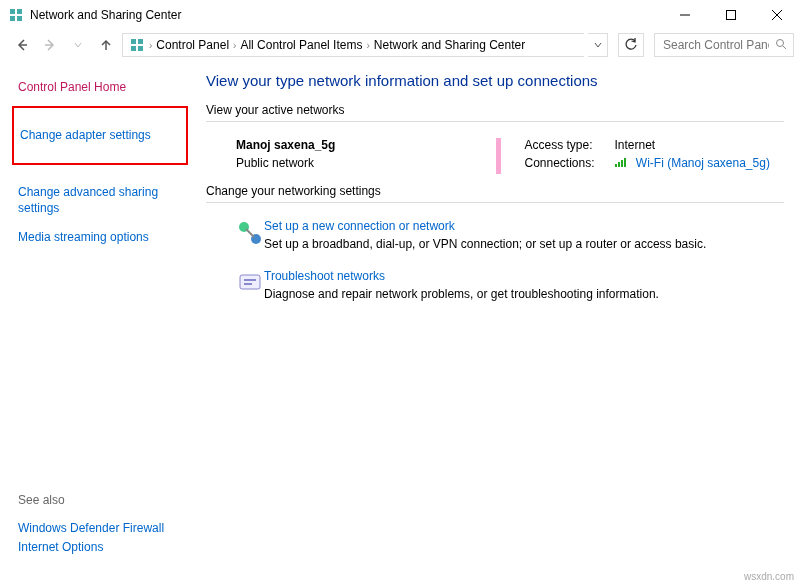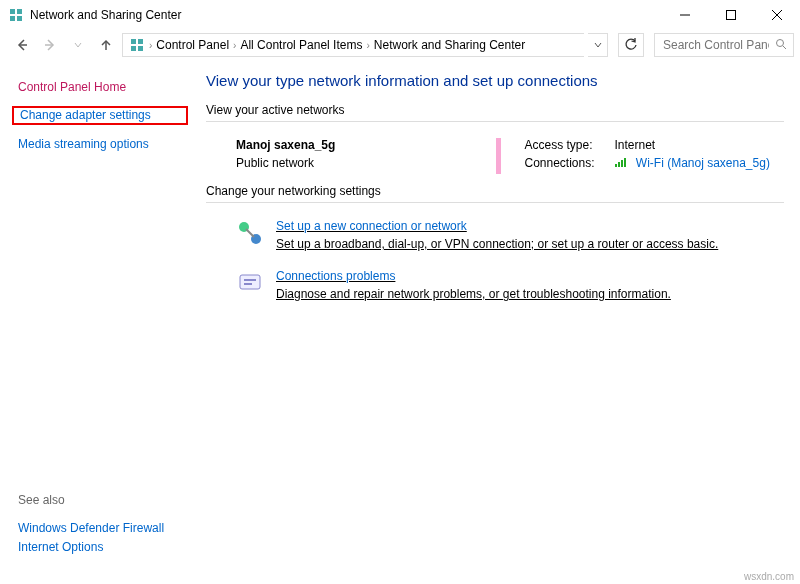--- a/index.html
+++ b/index.html
@@ -43,40 +43,40 @@
   .bc-dd { width:20px; height:24px; border:1px solid #ddd; border-left:none; display:flex;align-items:center;justify-content:center; color:#555;}
   .refresh-btn { width:26px; height:24px; border:1px solid #ddd; display:flex;align-items:center;justify-content:center; margin-left:6px; color:#333;}
   .searchbox { width:140px; height:24px; border:1px solid #ddd; margin-left:6px; display:flex; align-items:center; padding:0 6px; color:#888;}
   .searchbox input { border:none; outline:none; width:100%; font-size:12px; color:#888; background:transparent;}
   .searchbox .sicon { margin-left:4px; color:#888;}
   
   .body-wrap { display:flex; height: calc(584px - 60px - 14px); }
   .sidebar { width:190px; padding:20px 8px 0 18px; display:flex; flex-direction:column;}
   .sb-item { color:#0066cc; margin-bottom:14px; cursor:pointer; line-height:1.3;}
   .sb-item.title { color:#be185d; }
-  .sb-highlight { border:2px solid #e00; padding:0 6px; margin:-4px -6px 12px -6px;}
+  .sb-highlight { border:2px solid #e00; padding:20px 6px; margin:-4px -6px 20px -6px;}
   .sb-spacer { flex:1; }
   .sb-seealso { color:#666; margin-bottom:14px;}
   
   .main { flex:1; padding:12px 16px 0 16px; }
   .heading { color:#003399; font-size:15px; margin-bottom:14px;}
   .section-label { margin-bottom:4px; }
   .section-rule { border:none; border-top:1px solid #ddd; margin:0 0 12px 0;}
   .networks { display:flex; padding: 4px 0 10px 30px; }
   .net-left { flex:1; }
   .net-name { font-weight:bold; margin-bottom:4px;}
   .net-type { color:#000; }
   .net-right { border-left:5px solid #f9a8d4; padding-left:24px; flex:1;}
   .net-row { display:flex; margin-bottom:4px;}
   .net-row .label{ width:90px;}
   .net-row .val{}
   .link { color:#0066cc; cursor:pointer;}
   .wifi-bars { display:inline-block; margin-right:4px;}
   .settings-list { padding:4px 0 0 30px;}
-  .settings-item { display:flex; gap:12px; margin-bottom:18px;text-decoration:underline;}
+  .settings-item { display:flex; gap:0; margin-bottom:18px;}
   .settings-item .sicon { width:28px; height:28px; flex-shrink:0;}
   .settings-item .stext .stitle { color:#0066cc; margin-bottom:4px;}
   .settings-item .stext .sdesc { color:#000; }
   
   .watermark { position:absolute; bottom:2px; right:6px; font-size:10px; color:#aaa;}
 </style>
 </head>
 <body>
 
 <div class="titlebar">
@@ -168,20 +168,21 @@
         </svg></span>
   </div>
 </div>
 
 <div class="body-wrap">
   <div class="sidebar">
     <div class="sb-item title">Control Panel Home</div>
     <div class="sb-highlight">
       <div class="sb-item" style="margin-bottom:0">Change adapter settings</div>
     </div>
+    <div class="sb-item">Change advanced sharing settings</div>
     <div class="sb-item">Media streaming options</div>
     <div class="sb-spacer"></div>
     <div class="sb-seealso">See also</div>
     <div class="sb-item" style="margin-bottom:4px">Windows Defender Firewall</div>
     <div class="sb-item">Internet Options</div>
   </div>
 
   <div class="main">
     <div class="heading">View your type network information and set up connections</div>
 
@@ -228,21 +229,21 @@
           <div class="sdesc">Set up a broadband, dial-up, or VPN connection; or set up a router or access basic.</div>
         </div>
       </div>
       <div class="settings-item">
         <span class="sicon"><svg viewBox="0 0 28 28">
               <rect x="4" y="6" width="20" height="14" rx="2" fill="#eef" stroke="#88c" stroke-width="1"></rect>
               <rect x="8" y="10" width="12" height="2" fill="#88c"></rect>
               <rect x="8" y="14" width="8" height="2" fill="#88c"></rect>
             </svg></span>
         <div class="stext">
-          <div class="stitle link">Connections problems</div>
+          <div class="stitle link">Troubleshoot networks</div>
           <div class="sdesc">Diagnose and repair network problems, or get troubleshooting information.</div>
         </div>
       </div>
     </div>
   </div>
 </div>
 
 <div class="watermark">wsxdn.com</div>
 
 </body></html>

